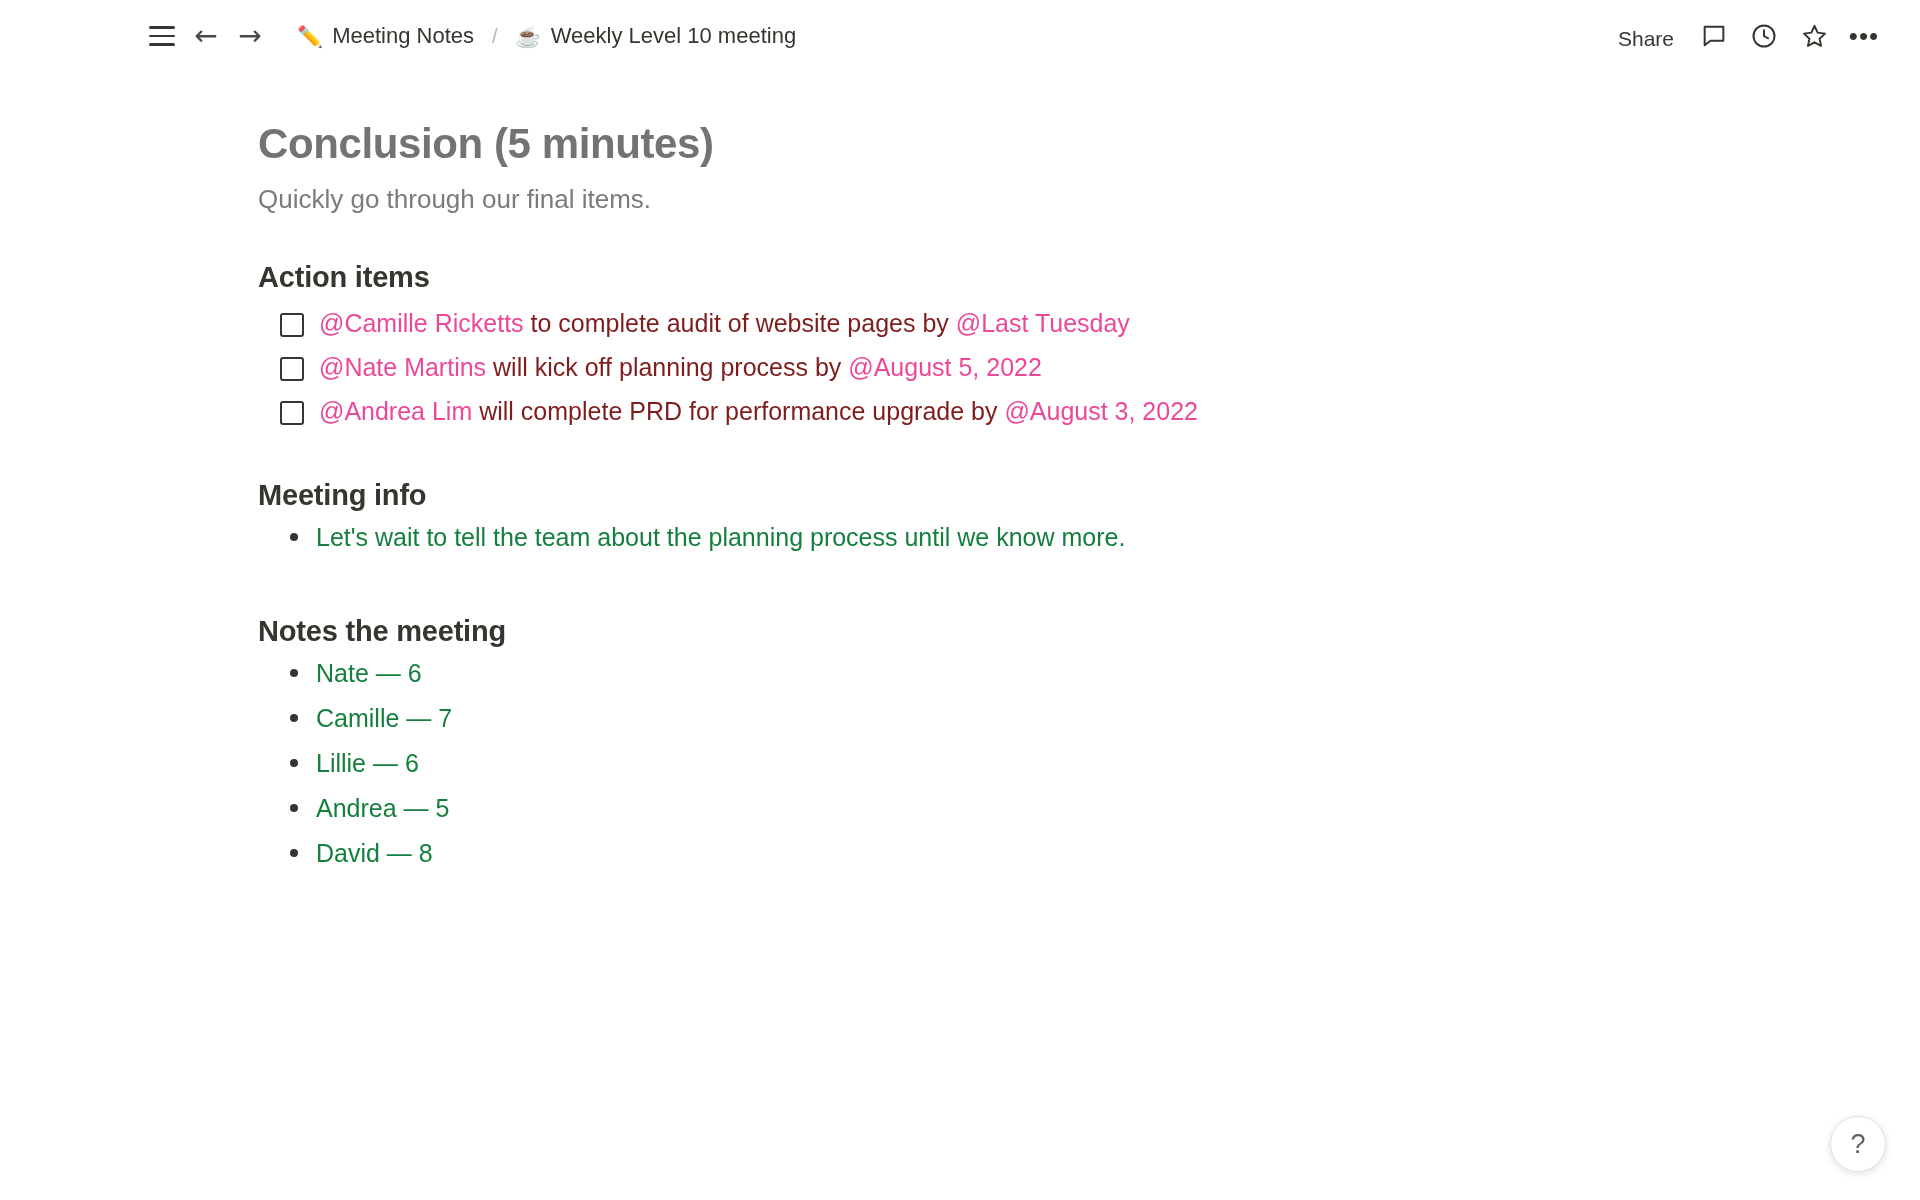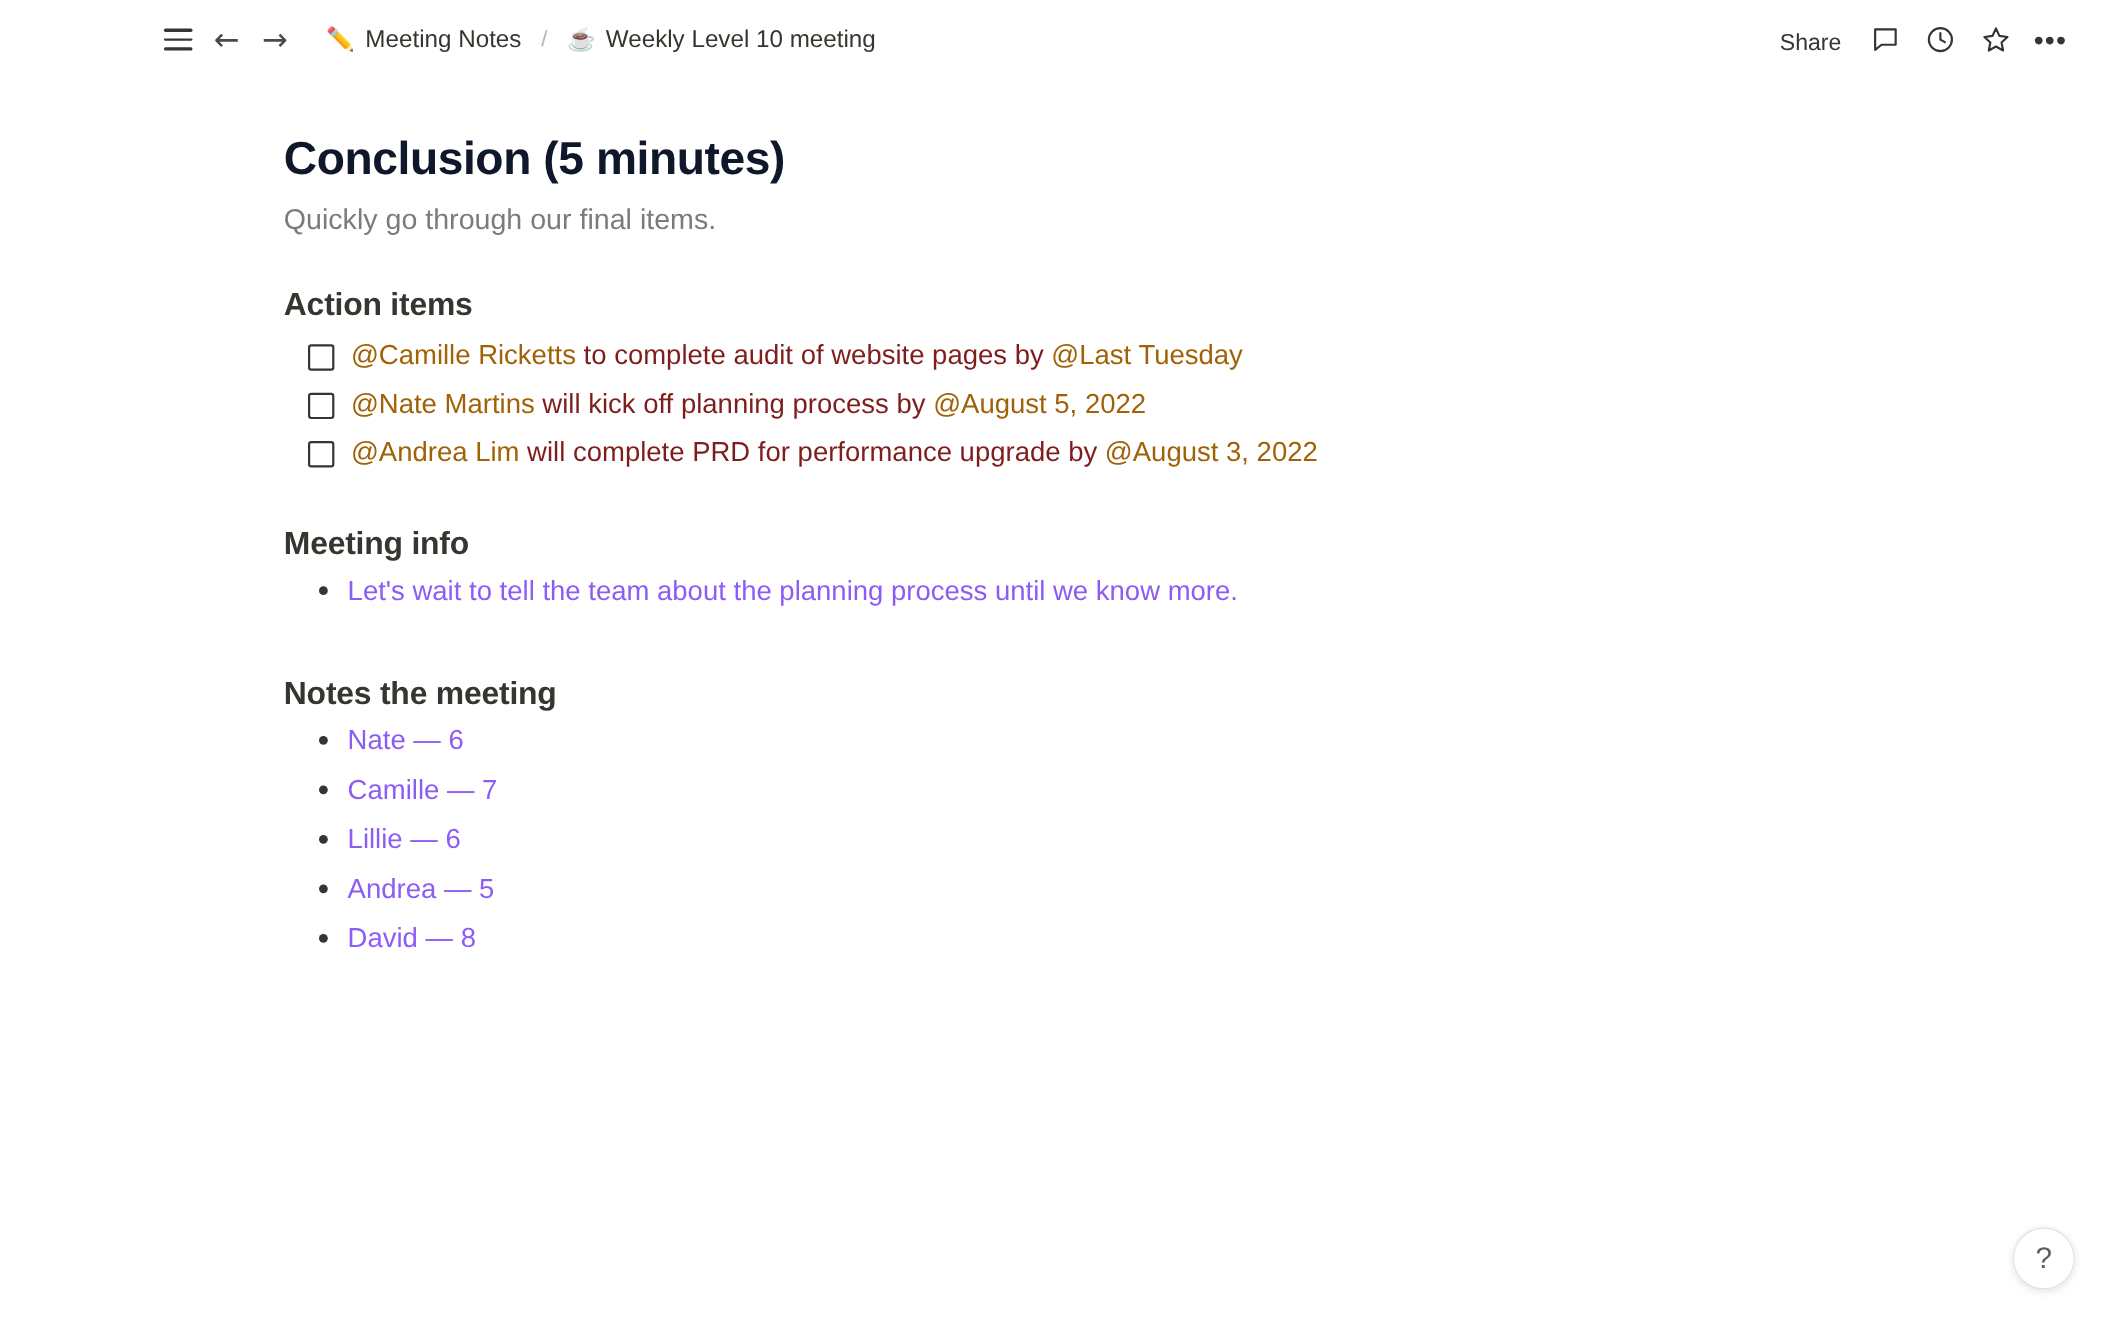--- a/index.html
+++ b/index.html
@@ -101,21 +101,21 @@
   
   .page {
     padding: 48px 0 0 258px;
     max-width: 1700px;
   }
   h1.title {
     font-size: 42px;
     font-weight: bold;
     margin: 0 0 16px 0;
     letter-spacing: -0.4px;
-    color: #0f172a;
+    color: #737373;
   }
   .subtitle {
     font-size: 26px;
     color: #7c7b77;
     margin: 0 0 46px 0;
   }
   h2.section {
     font-size: 29px;
     font-weight: bold;
     margin: 0 0 8px 0;
@@ -137,36 +137,36 @@
     width: 24px;
     height: 24px;
     border: 2.4px solid #37352f;
     border-radius: 3px;
     flex: none;
     margin-top: 6px;
     cursor: pointer;
     background: #fff;
   }
   .mention {
-    color: #a16207;
+    color: #ec4899;
   }
   .todo-text { color: #7f1d1d; }
 
   
   ul.bullets {
     margin: 6px 0 0 0;
     padding: 0 0 0 58px;
     list-style: none;
   }
   ul.bullets li {
     font-size: 25px;
     line-height: 1.4;
     margin: 0 0 14px 0;
     position: relative;
-    color: #8b5cf6;
+    color: #15803d;
   }
   ul.bullets li::before {
     content: "";
     position: absolute;
     left: -26px;
     top: 13px;
     width: 8px;
     height: 8px;
     background: #37352f;
     border-radius: 50%;

